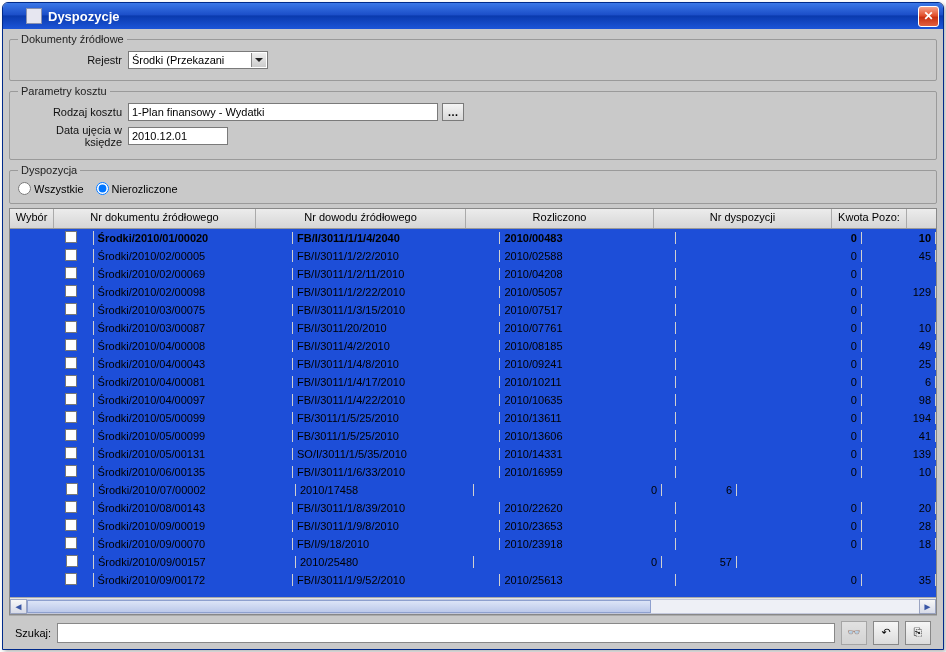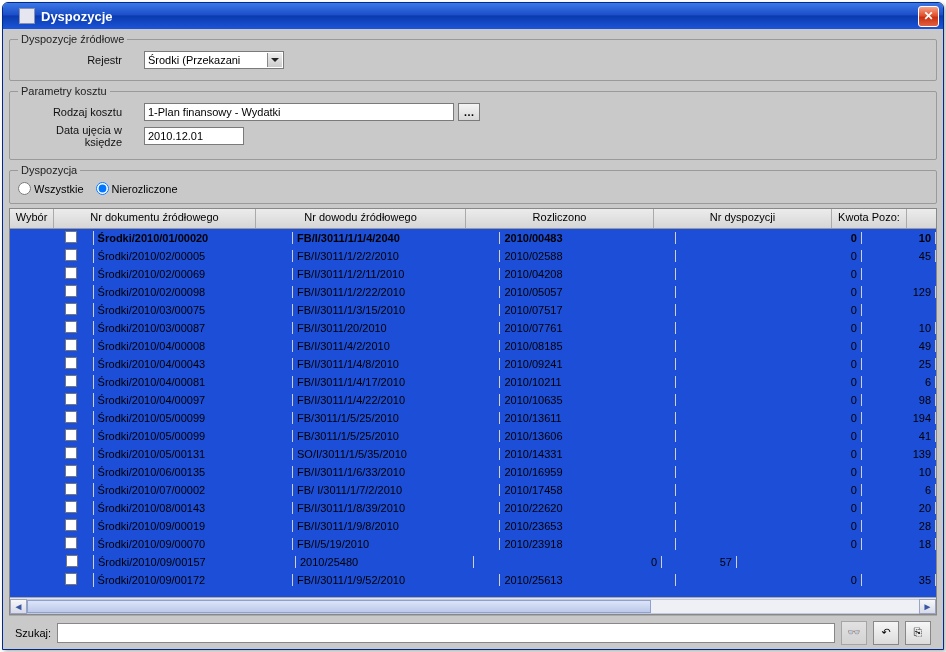--- a/index.html
+++ b/index.html
@@ -21,21 +21,21 @@
   box-shadow: 2px 2px 4px rgba(0,0,0,.3);
   display: flex;
   flex-direction: column;
   background: #c9c9c9;
 }
 .titlebar {
   height: 26px;
   background: linear-gradient(to bottom, #3b78e7 0%, #1c4fc9 45%, #0a3aae 50%, #1c55d8 100%);
   display: flex;
   align-items: center;
-  padding: 0 4px 0 16px;
+  padding: 0 4px 0 23px;
   color: #fff;
   font-weight: bold;
   font-size: 13px;
 }
 .title-icon {
   width: 16px; height: 16px;
   background: #e6e6f0;
   border: 1px solid #8891b0;
   margin-right: 6px;
   display: inline-block;
@@ -81,21 +81,20 @@
   padding-right: 6px;
   color: #111;
 }
 .combo, .text-input {
   height: 18px;
   border: 1px solid #7a7a7a;
   background: #fff;
   font-family: inherit;
   font-size: 11px;
   padding: 0 3px;
-  margin-left: 16px;
 }
 .combo {
   display: inline-flex;
   align-items: center;
   position: relative;
   padding-right: 18px;
 }
 .combo .arrow {
   position: absolute;
   right: 1px; top: 1px;
@@ -234,21 +233,21 @@
     <span>Dyspozycje</span>
     <span class="titlebar-spacer"></span>
     <div class="close-btn">
       <span>✕</span>
     </div>
   </div>
 
   <div class="content">
 
     <fieldset>
-      <legend>Dyspozycje źródłowe</legend>
+      <legend>Dokumenty źródłowe</legend>
       <div class="form-row">
         <div class="form-label">Rejestr</div>
         <div class="combo" style="width:140px">
           <span>Środki (Przekazani</span>
           <span class="arrow"></span>
         </div>
       </div>
     </fieldset>
 
     <fieldset>
@@ -398,21 +397,20 @@
             <div class="gc c0" style="text-align:center"><span class="chk"></span></div>
             <div class="gc c1">Środki/2010/06/00135</div>
             <div class="gc c2">FB/I/3011/1/6/33/2010</div>
             <div class="gc c3">2010/16959</div>
             <div class="gc c4 num">0</div>
             <div class="gc c5 num">10</div>
           </div>
           <div class="grid-row">
             <div class="gc c0" style="text-align:center"><span class="chk"></span></div>
             <div class="gc c1">Środki/2010/07/00002</div>
-            <div class="gc c2">FB/ I/3011/1/7/2/2010</div>
             <div class="gc c3">2010/17458</div>
             <div class="gc c4 num">0</div>
             <div class="gc c5 num">6</div>
           </div>
           <div class="grid-row">
             <div class="gc c0" style="text-align:center"><span class="chk"></span></div>
             <div class="gc c1">Środki/2010/08/00143</div>
             <div class="gc c2">FB/I/3011/1/8/39/2010</div>
             <div class="gc c3">2010/22620</div>
             <div class="gc c4 num">0</div>
@@ -422,21 +420,21 @@
             <div class="gc c0" style="text-align:center"><span class="chk"></span></div>
             <div class="gc c1">Środki/2010/09/00019</div>
             <div class="gc c2">FB/I/3011/1/9/8/2010</div>
             <div class="gc c3">2010/23653</div>
             <div class="gc c4 num">0</div>
             <div class="gc c5 num">28</div>
           </div>
           <div class="grid-row">
             <div class="gc c0" style="text-align:center"><span class="chk"></span></div>
             <div class="gc c1">Środki/2010/09/00070</div>
-            <div class="gc c2">FB/I/5/19/2010</div>
+            <div class="gc c2">FB/I/9/18/2010</div>
             <div class="gc c3">2010/23918</div>
             <div class="gc c4 num">0</div>
             <div class="gc c5 num">18</div>
           </div>
           <div class="grid-row">
             <div class="gc c0" style="text-align:center"><span class="chk"></span></div>
             <div class="gc c1">Środki/2010/09/00157</div>
             <div class="gc c3">2010/25480</div>
             <div class="gc c4 num">0</div>
             <div class="gc c5 num">57</div>

